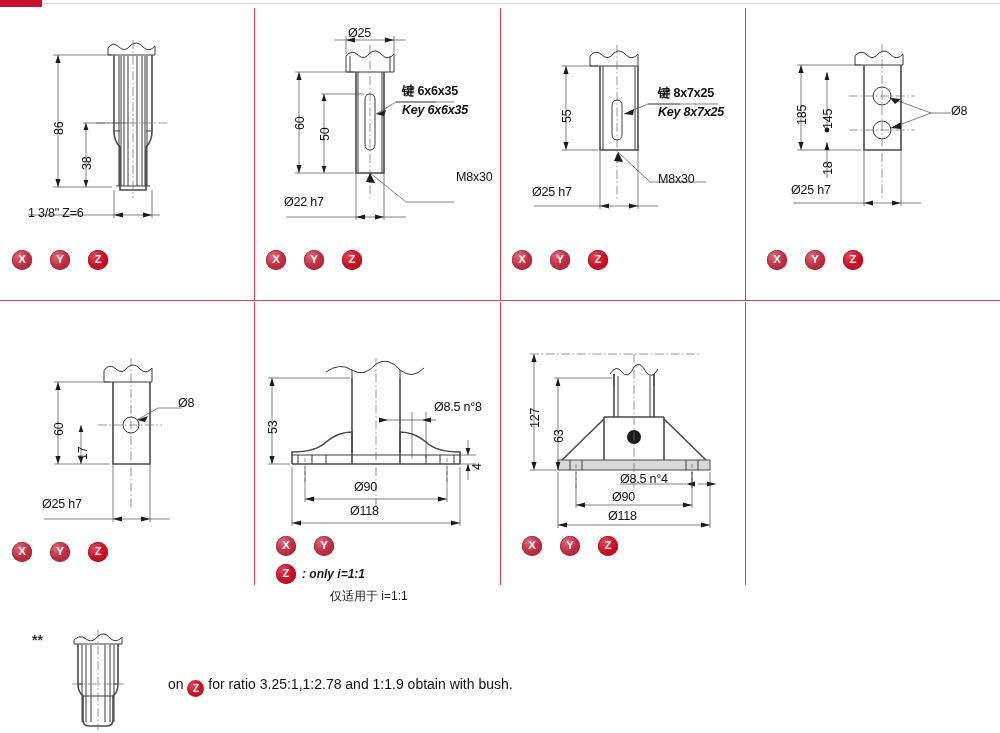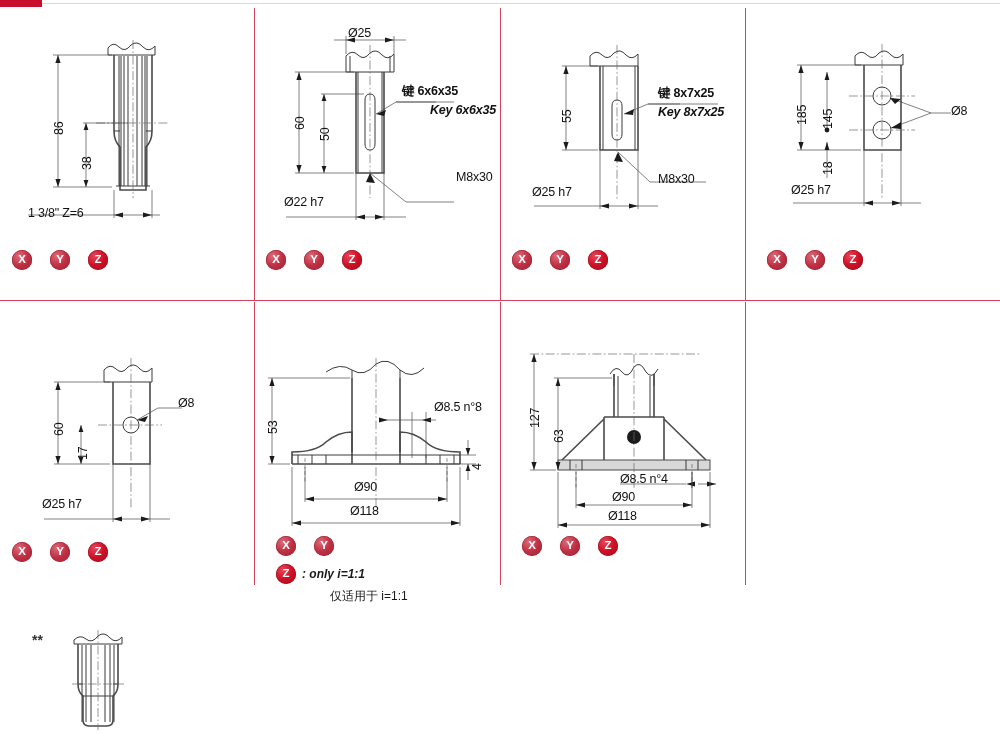--- a/index.html
+++ b/index.html
@@ -170,21 +170,21 @@
         <path class="dim" d="M130 163 L130 210"></path>
         <path class="dim" d="M32 207 L152 207"></path>
         <path class="solid" d="M102 207 l9 -2.5 l0 5 z"></path>
         <path class="solid" d="M130 207 l-9 -2.5 l0 5 z"></path>
       </svg>
     </div>
     <div class="lab" style="left:94px;top:16px;">Ø25</div>
     <div class="lab vert" style="left:39px;top:120px;">60</div>
     <div class="lab vert" style="left:64px;top:131px;">50</div>
     <div class="lab bd" style="left:148px;top:73px;">键  6x6x35</div>
-    <div class="lab it" style="left:148px;top:93px;margin-left:28px;">Key 6x6x35</div>
+    <div class="lab it" style="left:148px;top:93px;">Key 6x6x35</div>
     <div class="lab" style="left:202px;top:160px;">M8x30</div>
     <div class="lab" style="left:30px;top:185px;">Ø22 h7</div>
     <div class="badges" style="left:12px;top:240px;">
       <div class="badge dim-b">X</div>
       <div class="badge dim-b">Y</div>
       <div class="badge">Z</div>
     </div>
   </div>
 
   <div class="cell" style="left:500px;top:10px;width:245px;height:290px;">
@@ -471,15 +471,18 @@
         <path class="ln" d="M33 23 L33 100"></path>
         <path class="ln" d="M47 23 L47 100"></path>
         <path class="ln" d="M52 23 L52 100"></path>
         <path class="ln" d="M56 23 L56 100"></path>
         <path class="ln" d="M25 74 L55 74"></path>
         <path class="ln" d="M20 62 L25 62 M55 62 L60 62"></path>
         <path class="cl" d="M40 8 L40 108"></path>
         <path class="cl" d="M14 62 L66 62"></path>
       </svg>
     </div>
+    <div class="foot-note" style="left:168px;top:76px;">
+      <span>on</span>&nbsp;<span class="badge-inline">Z</span>&nbsp;<span>for ratio 3.25:1,1:2.78 and 1:1.9 obtain with bush.</span>
+    </div>
   </div>
 
 </div>
 
 </body></html>

